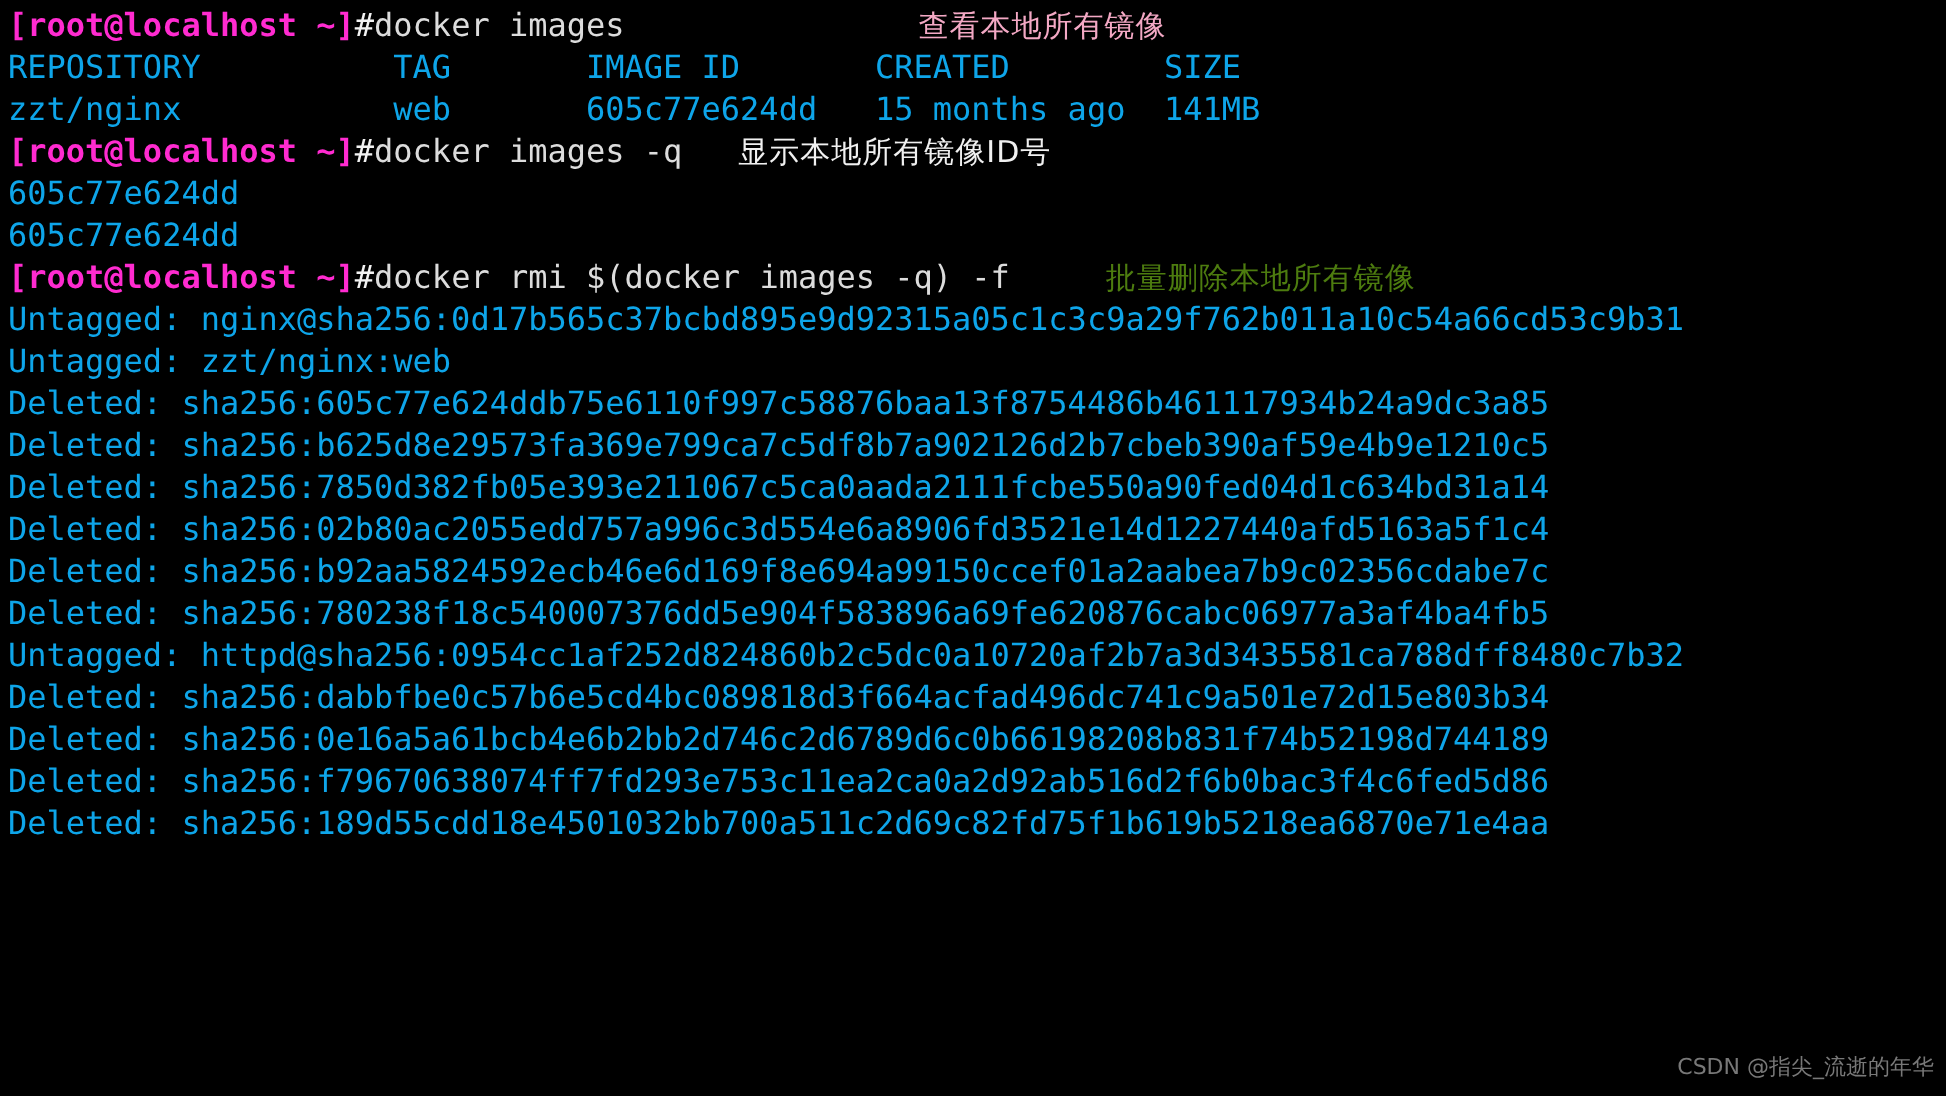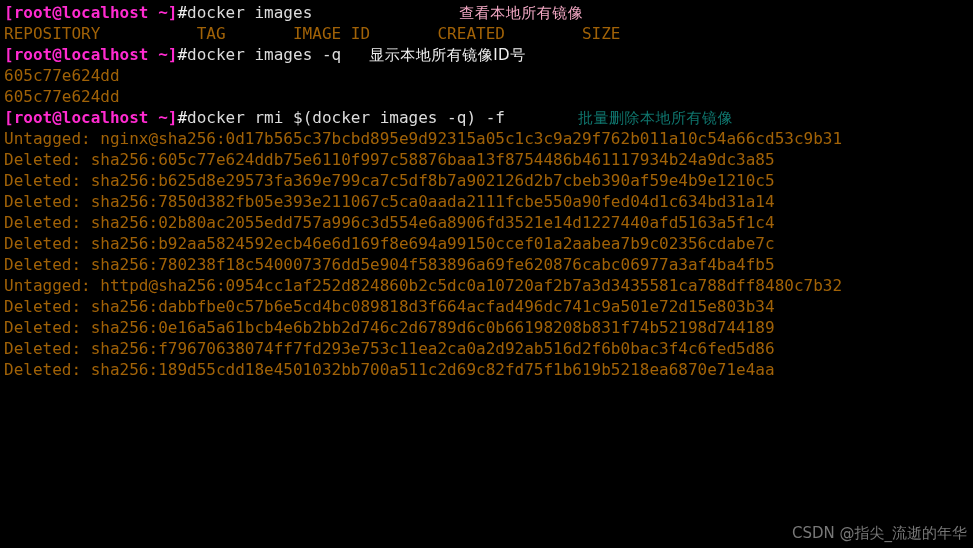--- a/index.html
+++ b/index.html
@@ -37,60 +37,62 @@
     color: #ff2bd0;
     font-weight: bold;
   }
   .prompt-hash {
     color: #f2f2f2;
   }
   .cmd {
     color: #dcdcdc;
   }
   .out {
-    color: #a16207;
+    color: #0ea5e9;
   }
   .note {
     font-family: "DejaVu Sans", "Liberation Sans", sans-serif;
     font-size: 15px;
     letter-spacing: 0.5px;
   }
   .note-pink { color: #f3a8c4; }
   .note-white { color: #f0f0f0; text-align: center; }
-  .note-green { color: #0f766e; margin-left: 25px; }
+  .note-green { color: #4d7c0f; }
   .spacer { display: inline-block; }
   .watermark {
     position: absolute;
     right: 6px;
     bottom: 4px;
     color: #8d8d8d;
     font-family: "DejaVu Sans", "Liberation Sans", sans-serif;
-    font-size: 15px;
+    font-size: 11px;
     opacity: 0.85;
     white-space: pre;
   }
 </style>
 </head>
 <body>
 
 <div id="terminal">
   <div class="screen">
 
     <div class="line"><span class="prompt-user">[root@localhost ~]</span><span class="prompt-hash">#</span><span class="cmd">docker images</span><span class="spacer" style="width:147px"></span><span class="note note-pink">查看本地所有镜像</span></div>
 
     <div class="line out">REPOSITORY          TAG       IMAGE ID       CREATED        SIZE</div>
+    <div class="line out">zzt/nginx           web       605c77e624dd   15 months ago  141MB</div>
 
     <div class="line"><span class="prompt-user">[root@localhost ~]</span><span class="prompt-hash">#</span><span class="cmd">docker images -q</span><span class="spacer" style="width:28px"></span><span class="note note-white">显示本地所有镜像ID号</span></div>
 
     <div class="line out">605c77e624dd</div>
     <div class="line out">605c77e624dd</div>
 
     <div class="line"><span class="prompt-user">[root@localhost ~]</span><span class="prompt-hash">#</span><span class="cmd">docker rmi $(docker images -q) -f</span><span class="spacer" style="width:48px"></span><span class="note note-green">批量删除本地所有镜像</span></div>
 
     <div class="line out">Untagged: nginx@sha256:0d17b565c37bcbd895e9d92315a05c1c3c9a29f762b011a10c54a66cd53c9b31</div>
+    <div class="line out">Untagged: zzt/nginx:web</div>
     <div class="line out">Deleted: sha256:605c77e624ddb75e6110f997c58876baa13f8754486b461117934b24a9dc3a85</div>
     <div class="line out">Deleted: sha256:b625d8e29573fa369e799ca7c5df8b7a902126d2b7cbeb390af59e4b9e1210c5</div>
     <div class="line out">Deleted: sha256:7850d382fb05e393e211067c5ca0aada2111fcbe550a90fed04d1c634bd31a14</div>
     <div class="line out">Deleted: sha256:02b80ac2055edd757a996c3d554e6a8906fd3521e14d1227440afd5163a5f1c4</div>
     <div class="line out">Deleted: sha256:b92aa5824592ecb46e6d169f8e694a99150ccef01a2aabea7b9c02356cdabe7c</div>
     <div class="line out">Deleted: sha256:780238f18c540007376dd5e904f583896a69fe620876cabc06977a3af4ba4fb5</div>
     <div class="line out">Untagged: httpd@sha256:0954cc1af252d824860b2c5dc0a10720af2b7a3d3435581ca788dff8480c7b32</div>
     <div class="line out">Deleted: sha256:dabbfbe0c57b6e5cd4bc089818d3f664acfad496dc741c9a501e72d15e803b34</div>
     <div class="line out">Deleted: sha256:0e16a5a61bcb4e6b2bb2d746c2d6789d6c0b66198208b831f74b52198d744189</div>
     <div class="line out">Deleted: sha256:f79670638074ff7fd293e753c11ea2ca0a2d92ab516d2f6b0bac3f4c6fed5d86</div>

